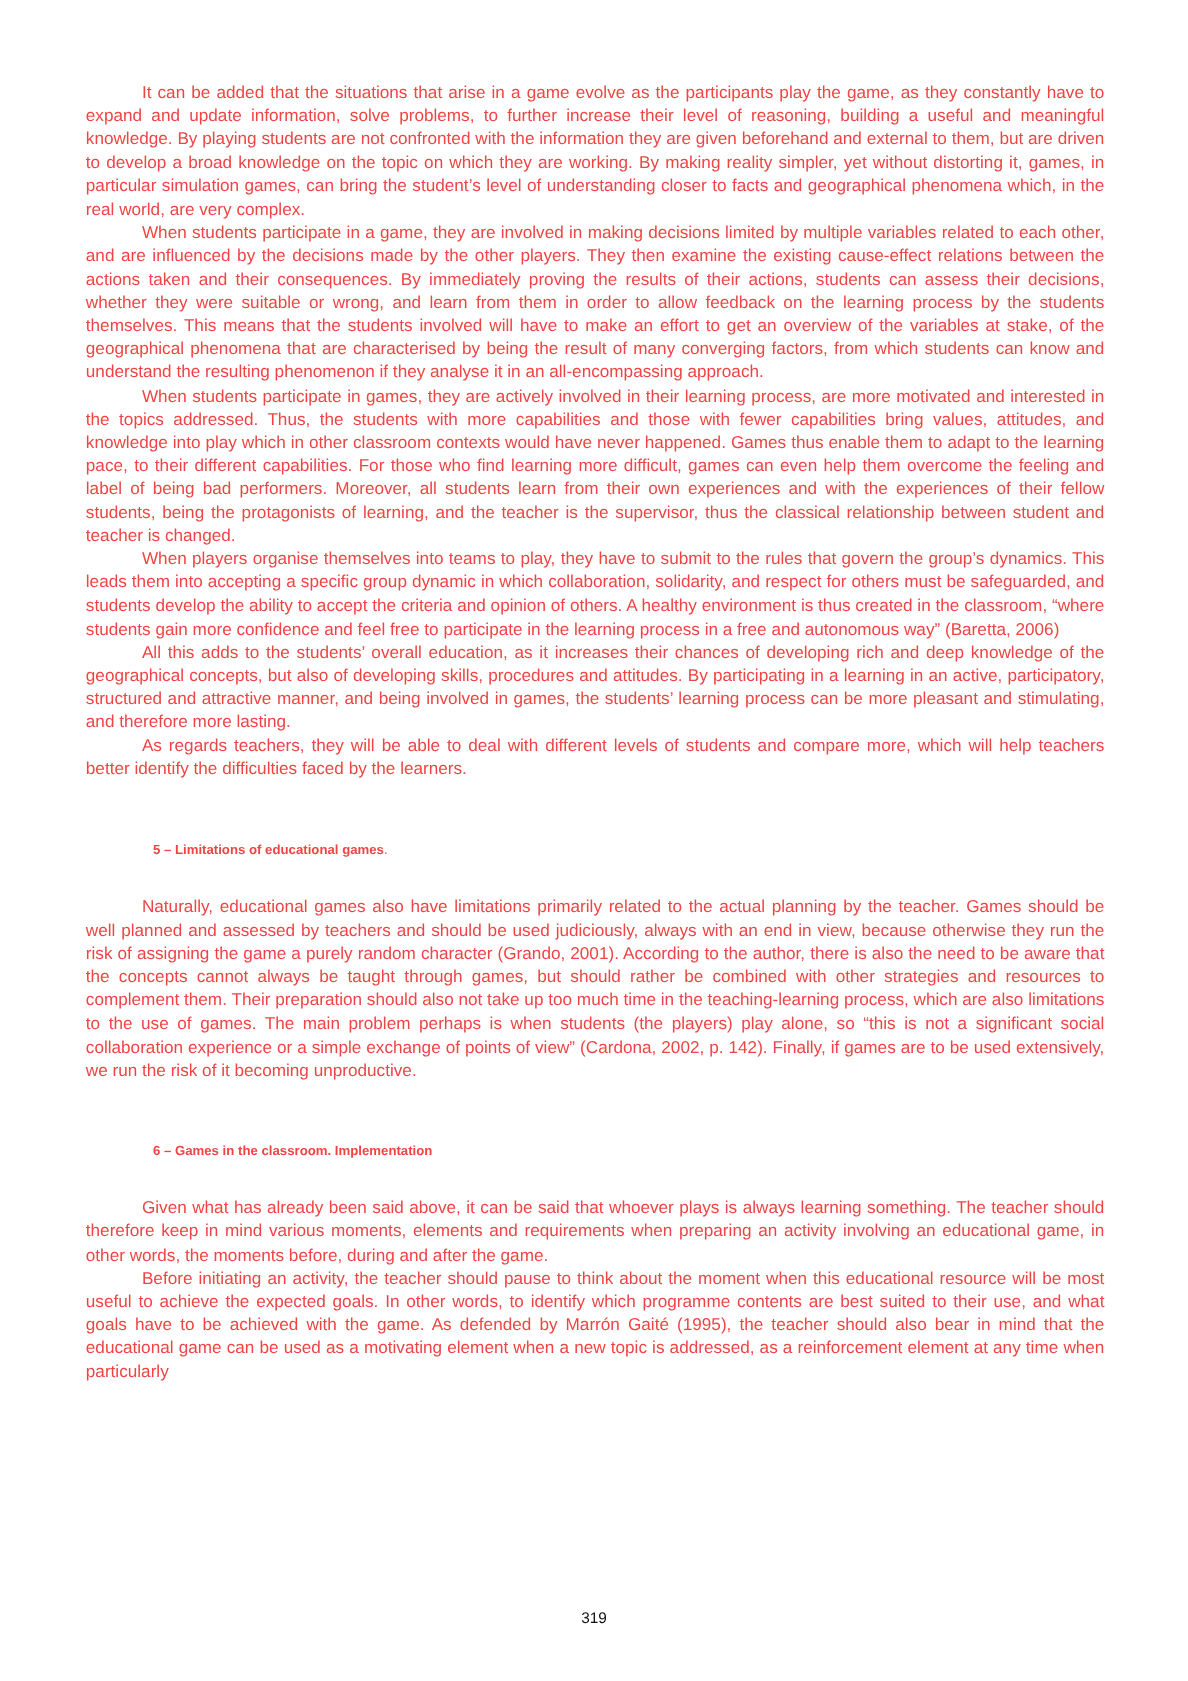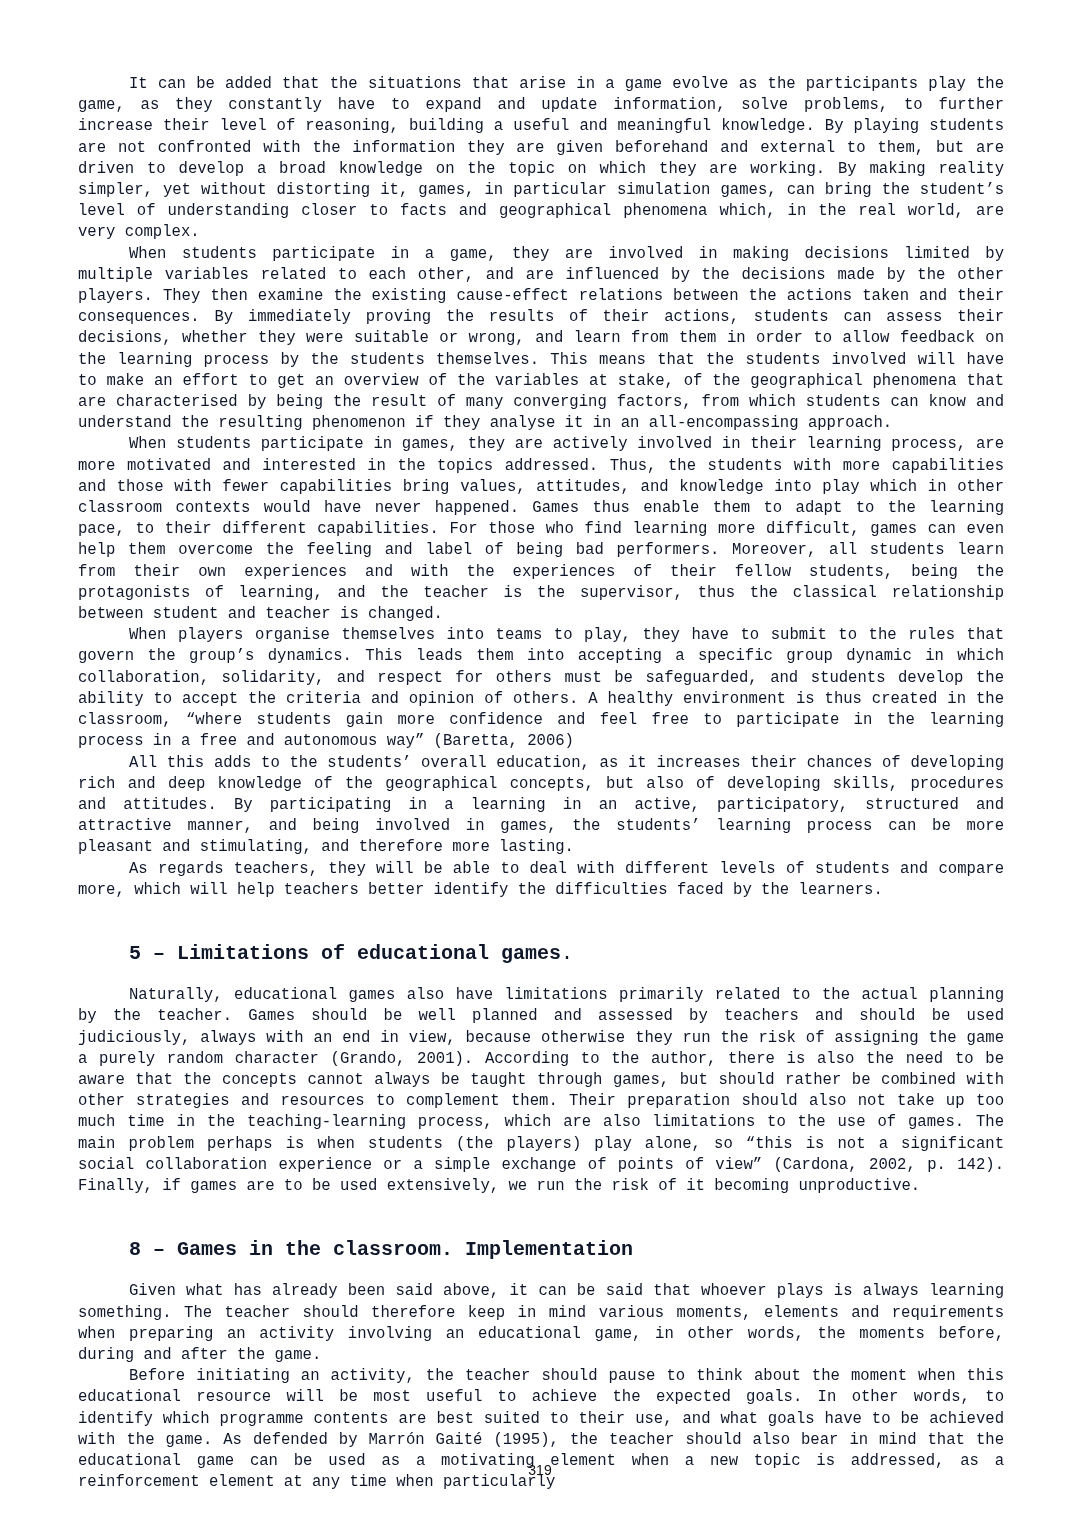--- a/index.html
+++ b/index.html
@@ -1,25 +1,25 @@
 <!DOCTYPE html>
 <html><head>
 <meta charset="utf-8">
 <style>
   html, body { margin: 0; padding: 0; background: #ffffff; }
   body { width: 1080px; height: 1528px; position: relative; overflow: hidden; }
   .page {
     position: absolute; left: 78px; top: 74px; width: 926px;
-    font-family: Liberation Mono, monospace;
-    font-size: 15.6px; line-height: 21.2px; color: #0f172a;
+    font-family: Liberation Sans, sans-serif;
+    font-size: 15.6px; line-height: 21.2px; color: #ef4444;
   }
   .para { margin: 0; text-align: justify; text-indent: 51px; }
   .heading {
-    margin: 0; padding-left: 51px; font-weight: bold;
-    font-size: 20px; line-height: 21.2px;
+    margin: 10px; padding-left: 51px; font-weight: bold;
+    font-size: 12px; line-height: 21.2px;
   }
   .heading .trail { font-weight: normal; }
   .gap-big { height: 42px; }
   .gap-small { height: 21px; }
   .pagenum {
     position: absolute; left: 0; width: 1080px; top: 1462px;
     text-align: center; font-family: "Liberation Sans", sans-serif;
     font-size: 14px; color: #111;
   }
 </style>
@@ -33,19 +33,19 @@
   <p class="para">When players organise themselves into teams to play, they have to submit to the rules that govern the group’s dynamics. This leads them into accepting a specific group dynamic in which collaboration, solidarity, and respect for others must be safeguarded, and students develop the ability to accept the criteria and opinion of others. A healthy environment is thus created in the classroom, “where students gain more confidence and feel free to participate in the learning process in a free and autonomous way” (Baretta, 2006)</p>
   <p class="para">All this adds to the students’ overall education, as it increases their chances of developing rich and deep knowledge of the geographical concepts, but also of developing skills, procedures and attitudes. By participating in a learning in an active, participatory, structured and attractive manner, and being involved in games, the students’ learning process can be more pleasant and stimulating, and therefore more lasting.</p>
   <p class="para">As regards teachers, they will be able to deal with different levels of students and compare more, which will help teachers better identify the difficulties faced by the learners.</p>
 
   <div class="gap-big"></div>
   <h2 class="heading"><span>5 – Limitations of educational games</span><span class="trail">.</span></h2>
   <div class="gap-small"></div>
   <p class="para">Naturally, educational games also have limitations primarily related to the actual planning by the teacher. Games should be well planned and assessed by teachers and should be used judiciously, always with an end in view, because otherwise they run the risk of assigning the game a purely random character (Grando, 2001). According to the author, there is also the need to be aware that the concepts cannot always be taught through games, but should rather be combined with other strategies and resources to complement them. Their preparation should also not take up too much time in the teaching-learning process, which are also limitations to the use of games. The main problem perhaps is when students (the players) play alone, so “this is not a significant social collaboration experience or a simple exchange of points of view” (Cardona, 2002, p. 142). Finally, if games are to be used extensively, we run the risk of it becoming unproductive.</p>
 
   <div class="gap-big"></div>
-  <h2 class="heading">8 – Games in the classroom. Implementation</h2>
+  <h2 class="heading">6 – Games in the classroom. Implementation</h2>
   <div class="gap-small"></div>
   <p class="para">Given what has already been said above, it can be said that whoever plays is always learning something. The teacher should therefore keep in mind various moments, elements and requirements when preparing an activity involving an educational game, in other words, the moments before, during and after the game.</p>
   <p class="para">Before initiating an activity, the teacher should pause to think about the moment when this educational resource will be most useful to achieve the expected goals. In other words, to identify which programme contents are best suited to their use, and what goals have to be achieved with the game. As defended by Marrón Gaité (1995), the teacher should also bear in mind that the educational game can be used as a motivating element when a new topic is addressed, as a reinforcement element at any time when particularly</p>
 </div>
 
 <div class="pagenum">319</div>
 
 </body></html>

